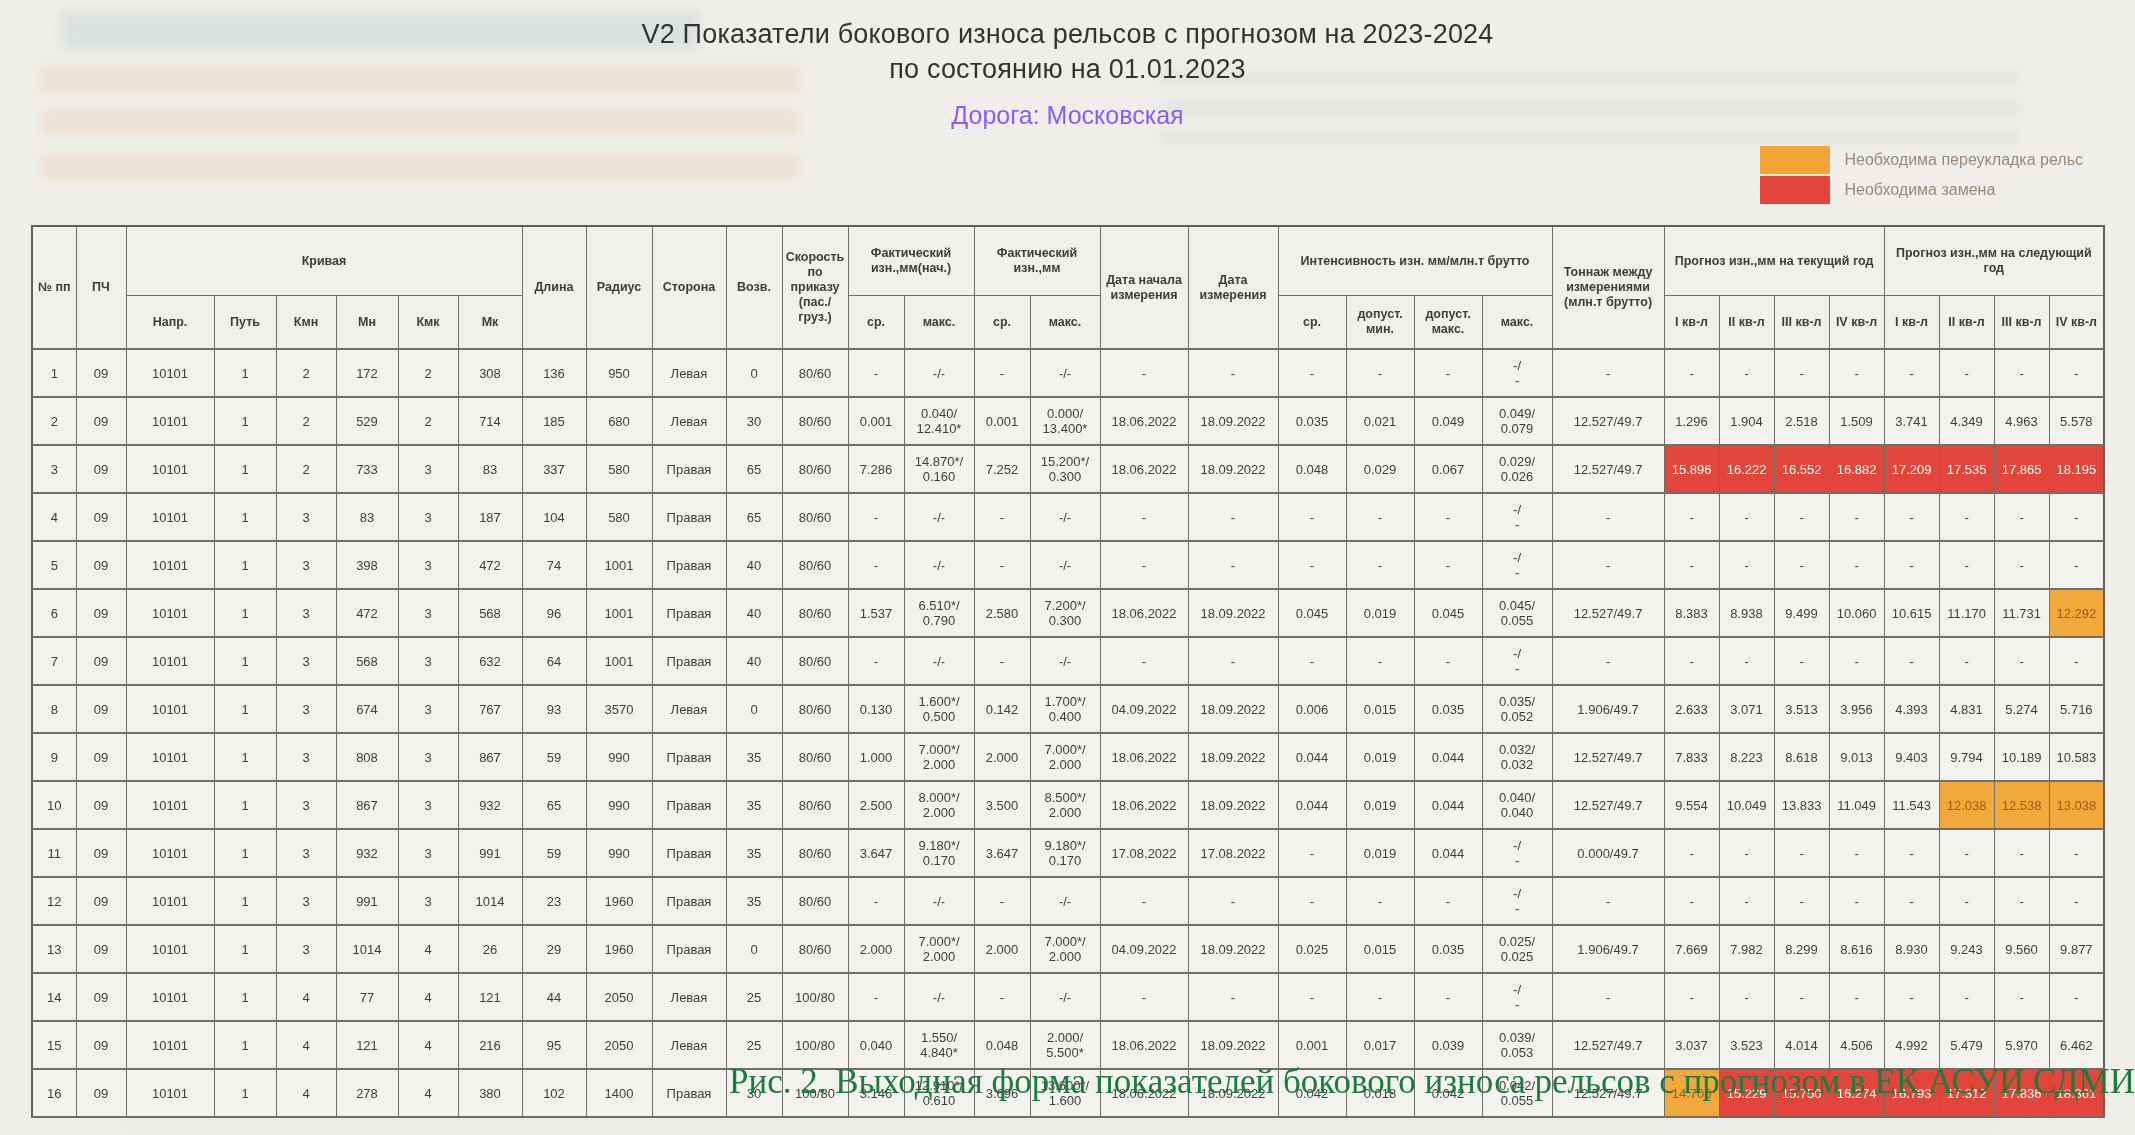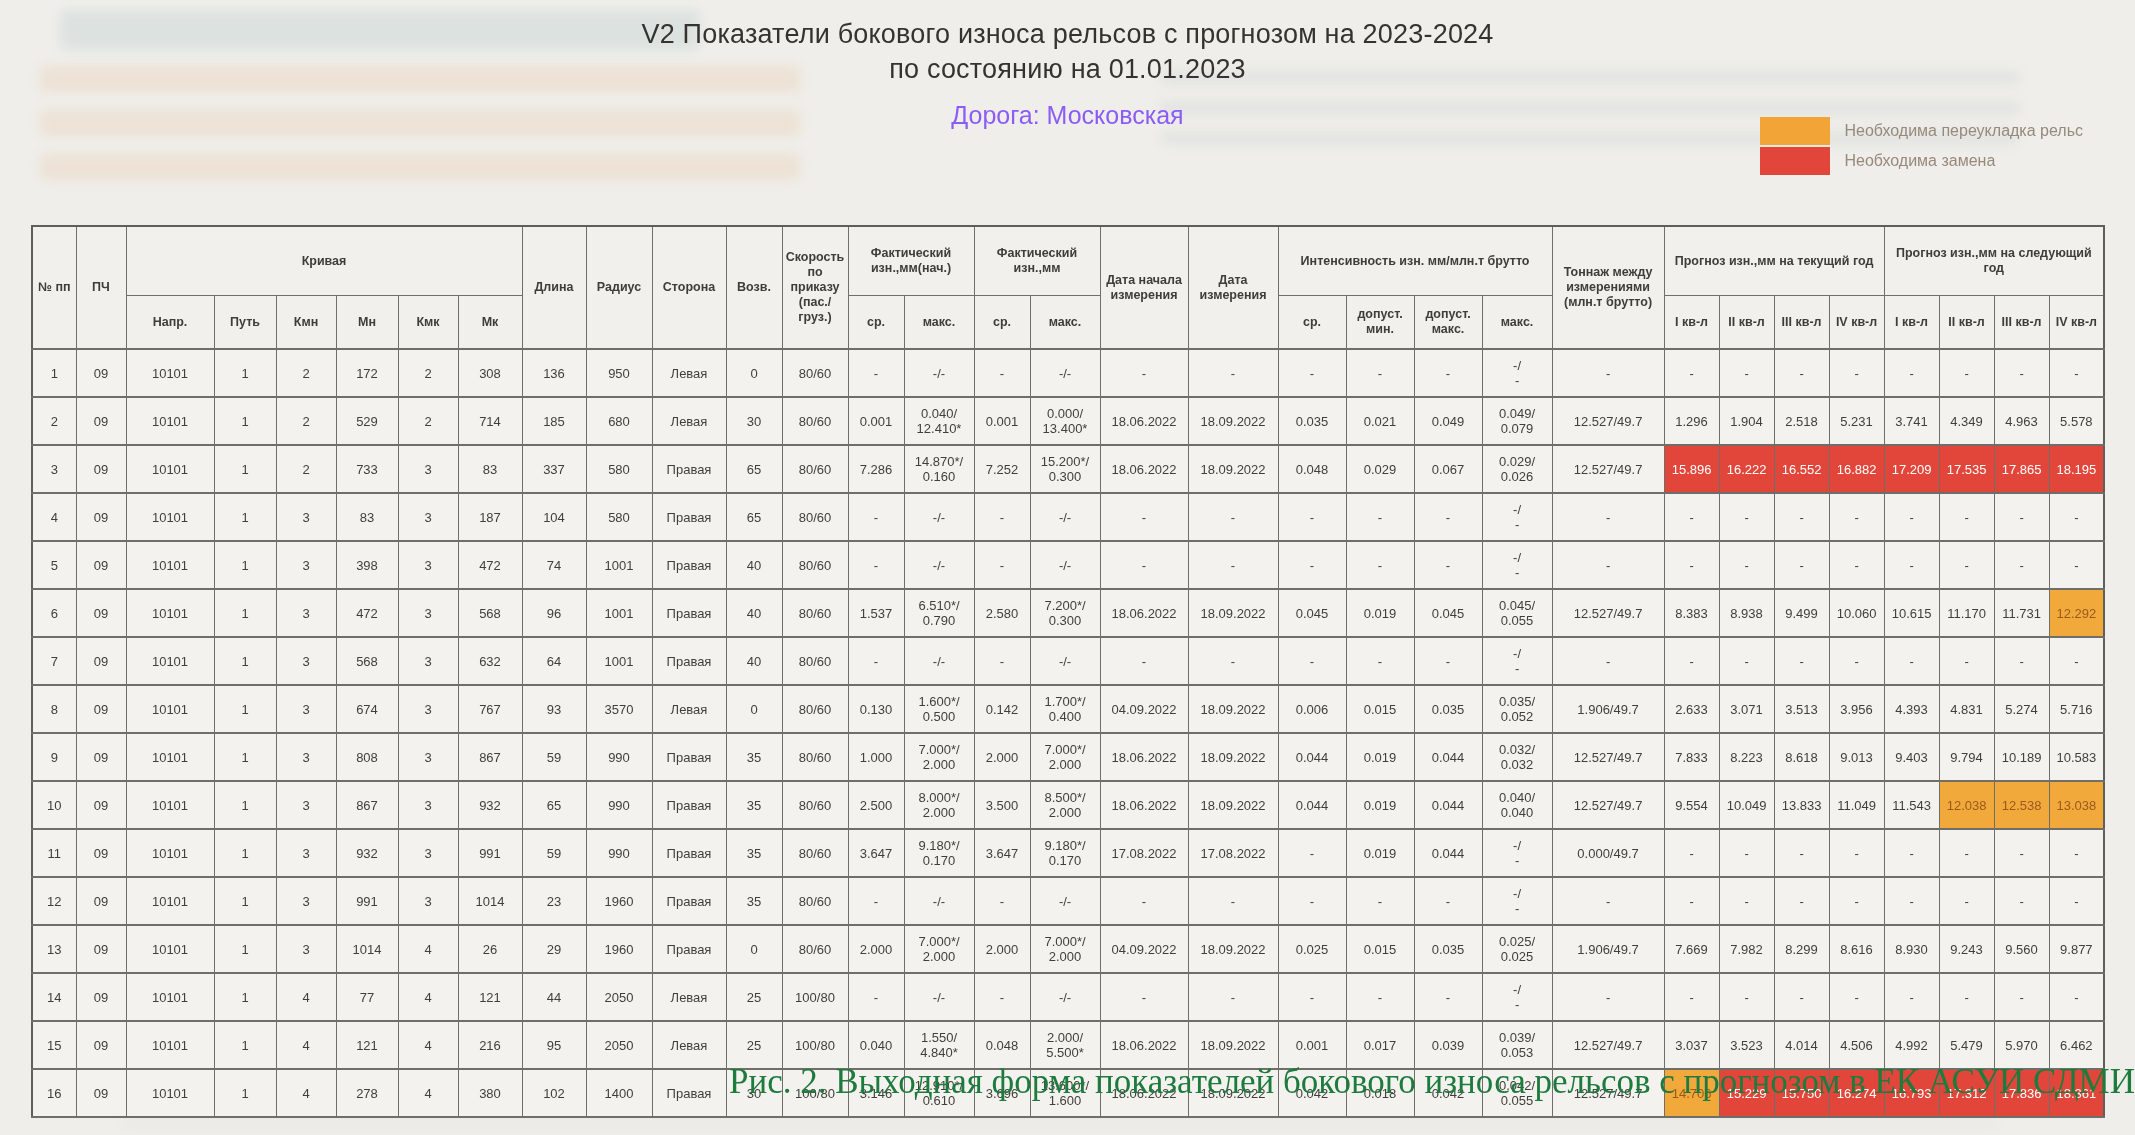--- a/index.html
+++ b/index.html
@@ -13,21 +13,21 @@
   .ghost{position:absolute; filter:blur(6px); opacity:.10; border-radius:6px; pointer-events:none;}
   .ghost.g1{left:40px; top:60px; width:760px; height:120px; background:repeating-linear-gradient(0deg,#d97b1e 0 26px,transparent 26px 44px);}
   .ghost.g2{left:60px; top:10px; width:640px; height:40px; background:#3f7d8a;}
   .ghost.g3{left:1160px; top:55px; width:860px; height:90px; background:repeating-linear-gradient(0deg,#7a8c94 0 14px,transparent 14px 30px);}
   .ghost.g4{left:120px; top:1048px; width:1880px; height:80px; background:repeating-linear-gradient(0deg,#9aa39f 0 10px,transparent 10px 26px); opacity:.07;}
 
   .titleblock{position:relative; text-align:center; padding-top:17px; z-index:2;}
   .title-line{font-size:27px; line-height:35px; color:#35332f; letter-spacing:.2px;}
   .road-line{font-size:25px; margin-top:14px; color:#8b5cf6;}
 
-  .legend{position:absolute; right:52px; top:116px; z-index:3;}
+  .legend{position:absolute; right:52px; top:145px; z-index:3;}
   .legend-row{display:flex; align-items:center; height:30px;}
   .legend-swatch{width:70px; height:28px; margin-right:14px;}
   .legend-swatch.orange{background:#f2a437;}
   .legend-swatch.red{background:#e2463a;}
   .legend-label{font-size:16px; color:#97897b;}
 
   .tablewrap{position:absolute; left:31px; top:225px; z-index:2;}
   table{border-collapse:collapse; table-layout:fixed; width:2073px; background:#f3f2ef;}
   th,td{
     border:1px solid #6f6e69; text-align:center; vertical-align:middle;
@@ -217,21 +217,21 @@
             <td>18.09.2022</td>
             <td>0.035</td>
             <td>0.021</td>
             <td>0.049</td>
             <td>0.049/
 0.079</td>
             <td>12.527/49.7</td>
             <td>1.296</td>
             <td>1.904</td>
             <td>2.518</td>
-            <td>5.231</td>
+            <td>1.509</td>
             <td>3.741</td>
             <td>4.349</td>
             <td>4.963</td>
             <td>5.578</td>
           </tr>
           <tr>
             <td>3</td>
             <td>09</td>
             <td>10101</td>
             <td>1</td>

